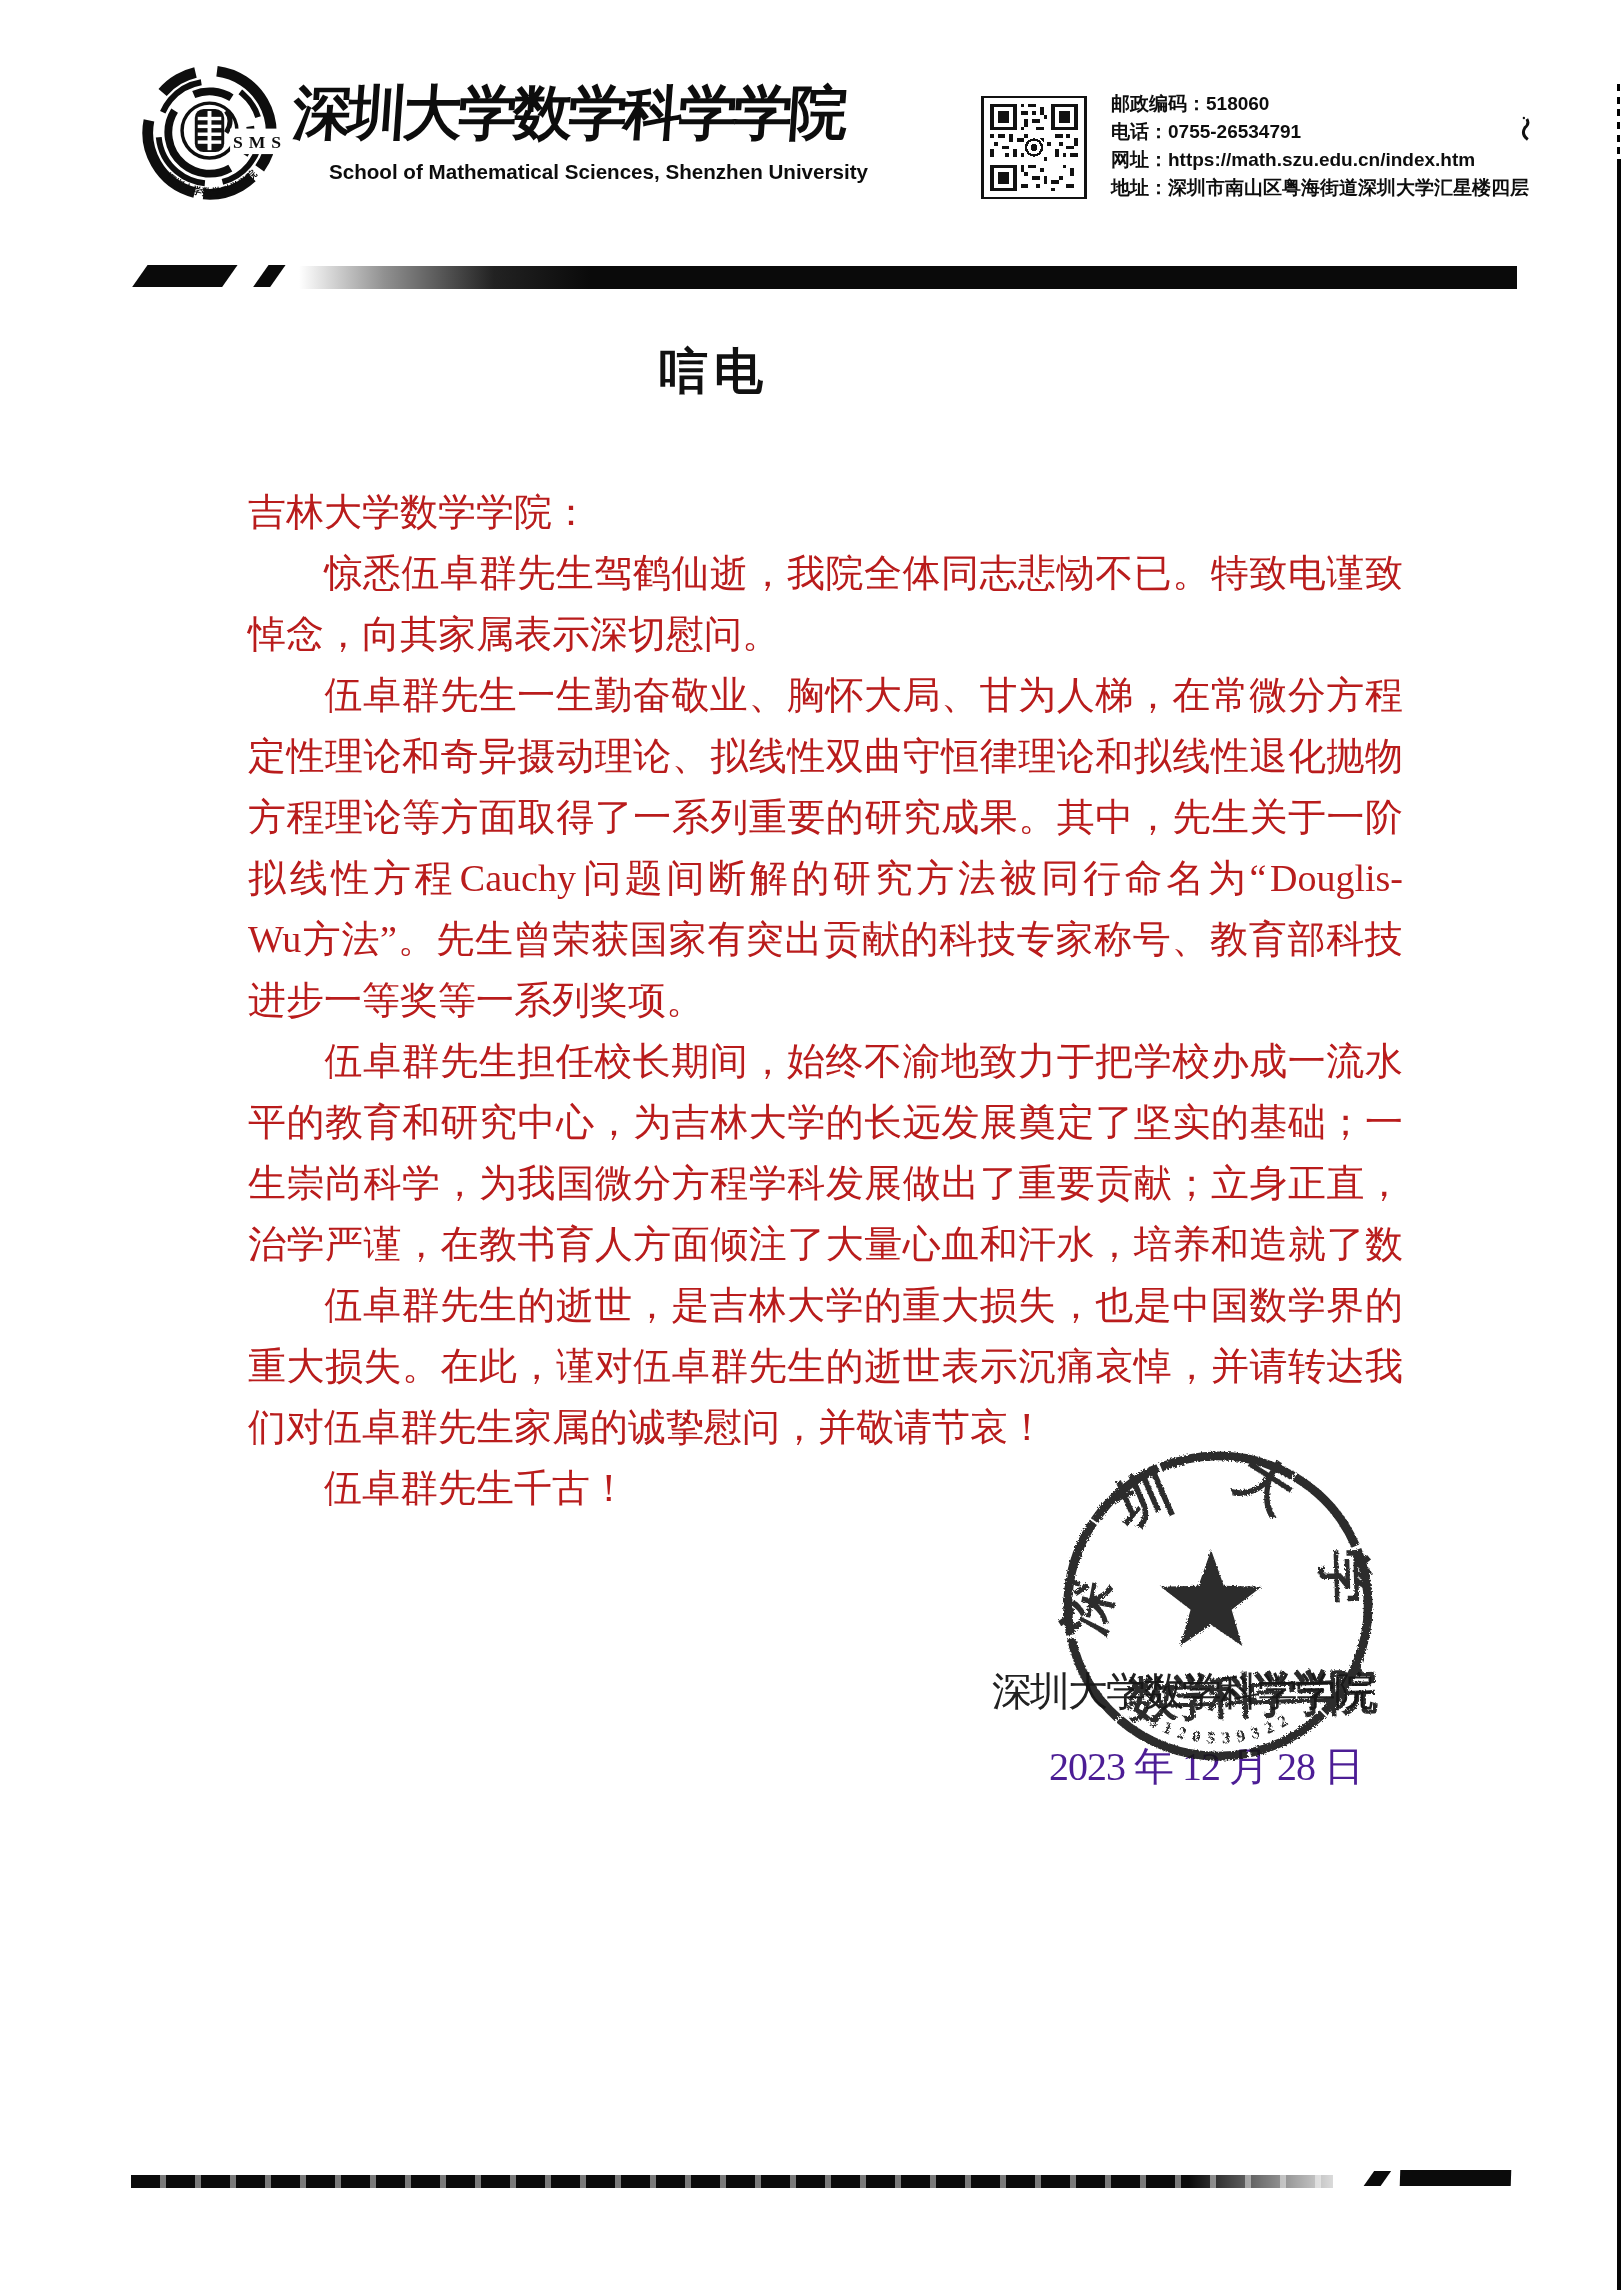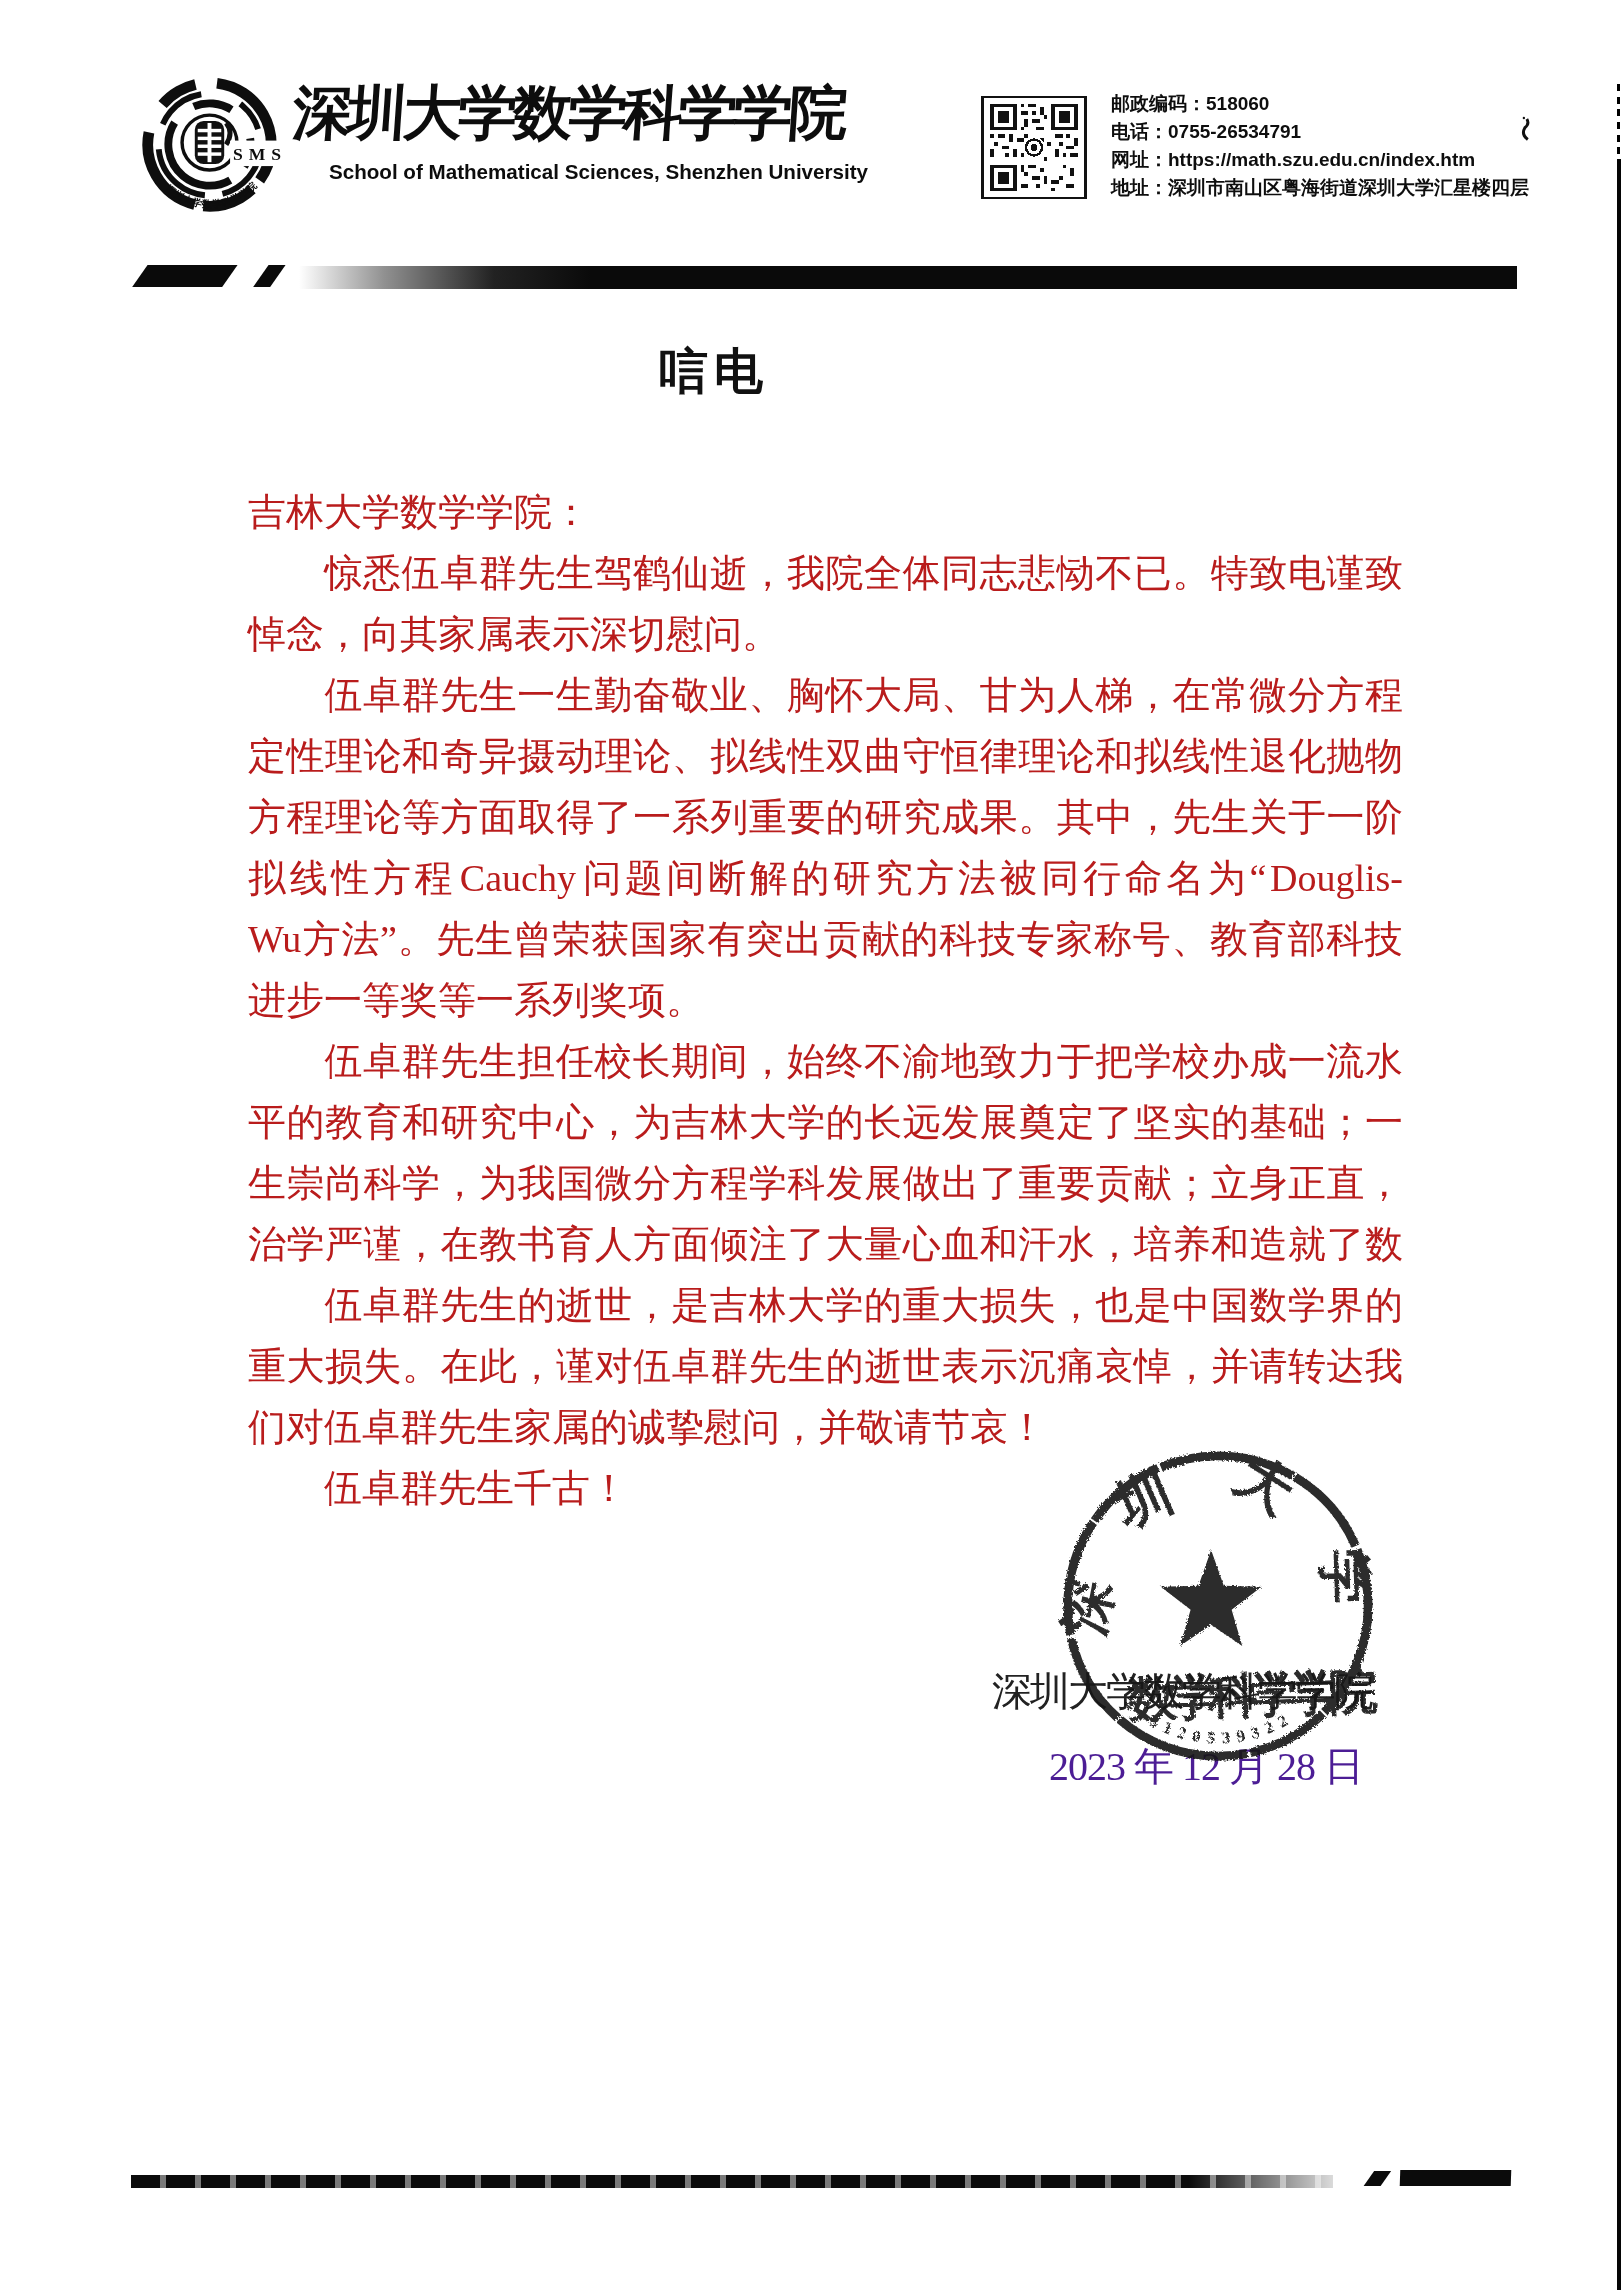--- a/index.html
+++ b/index.html
@@ -2,21 +2,21 @@
 <html lang="zh"><head>
 <meta charset="utf-8">
 <style>
   html,body { margin:0; padding:0; background:#e8e8e8; }
   .page {
     position:relative; width:1623px; height:2291px; margin:0 auto;
     background:#ffffff; overflow:hidden;
     font-family:"Liberation Serif", serif; color:#1b1b1b;
   }
   
-  .logo { position:absolute; left:136px; top:72px; width:147px; height:143px; }
+  .logo { position:absolute; left:136px; top:60px; width:147px; height:143px; }
   .school-cn {
     position:absolute; left:293px; top:74px; width:568px;
     font-family:"DejaVu Serif", serif; font-weight:900; font-size:59px;
     letter-spacing:-3.9px; color:#0d0d0d; transform:skewX(-4deg); white-space:nowrap;
   }
   .school-en {
     position:absolute; left:297px; top:160px;
     font-family:"Liberation Sans", sans-serif; font-weight:700; font-size:20.6px;
     color:#0d0d0d; white-space:nowrap;margin-left:32px;
   }

